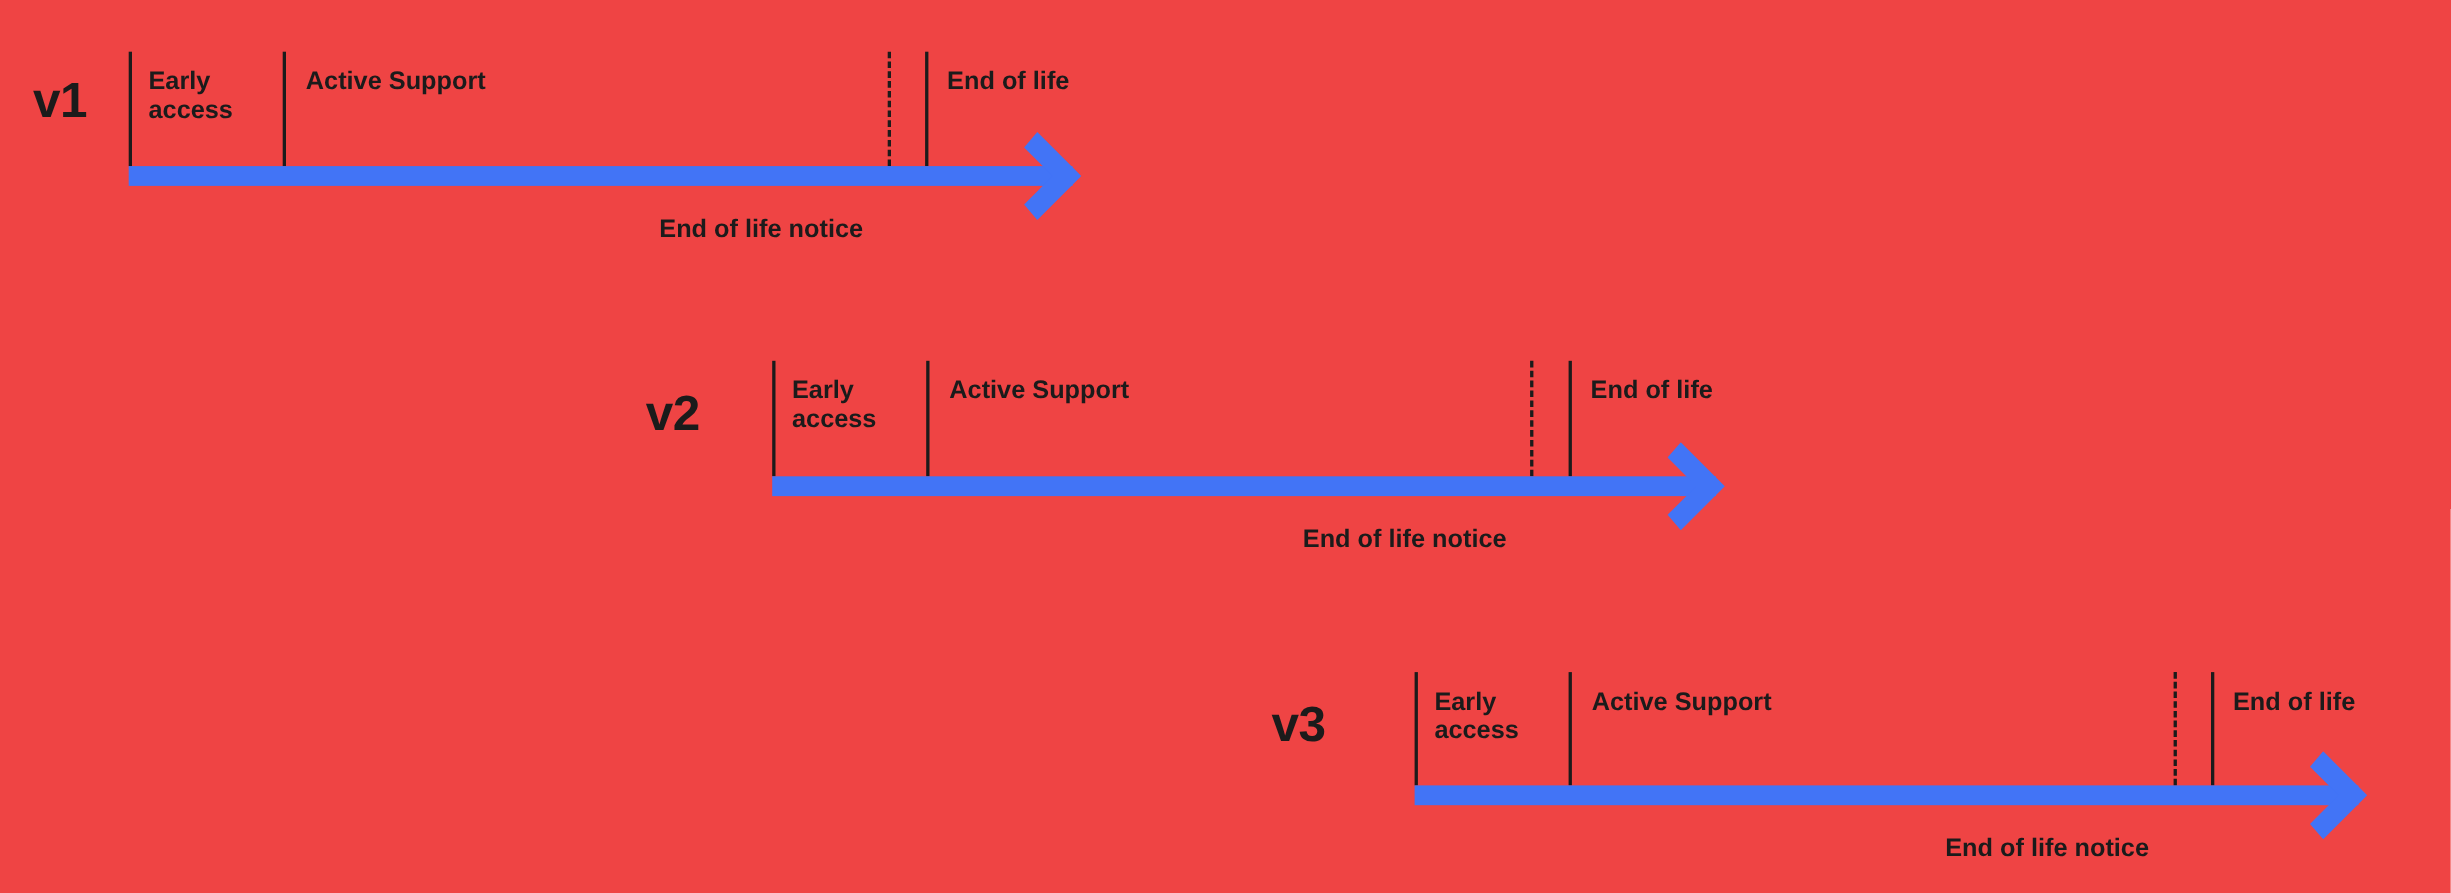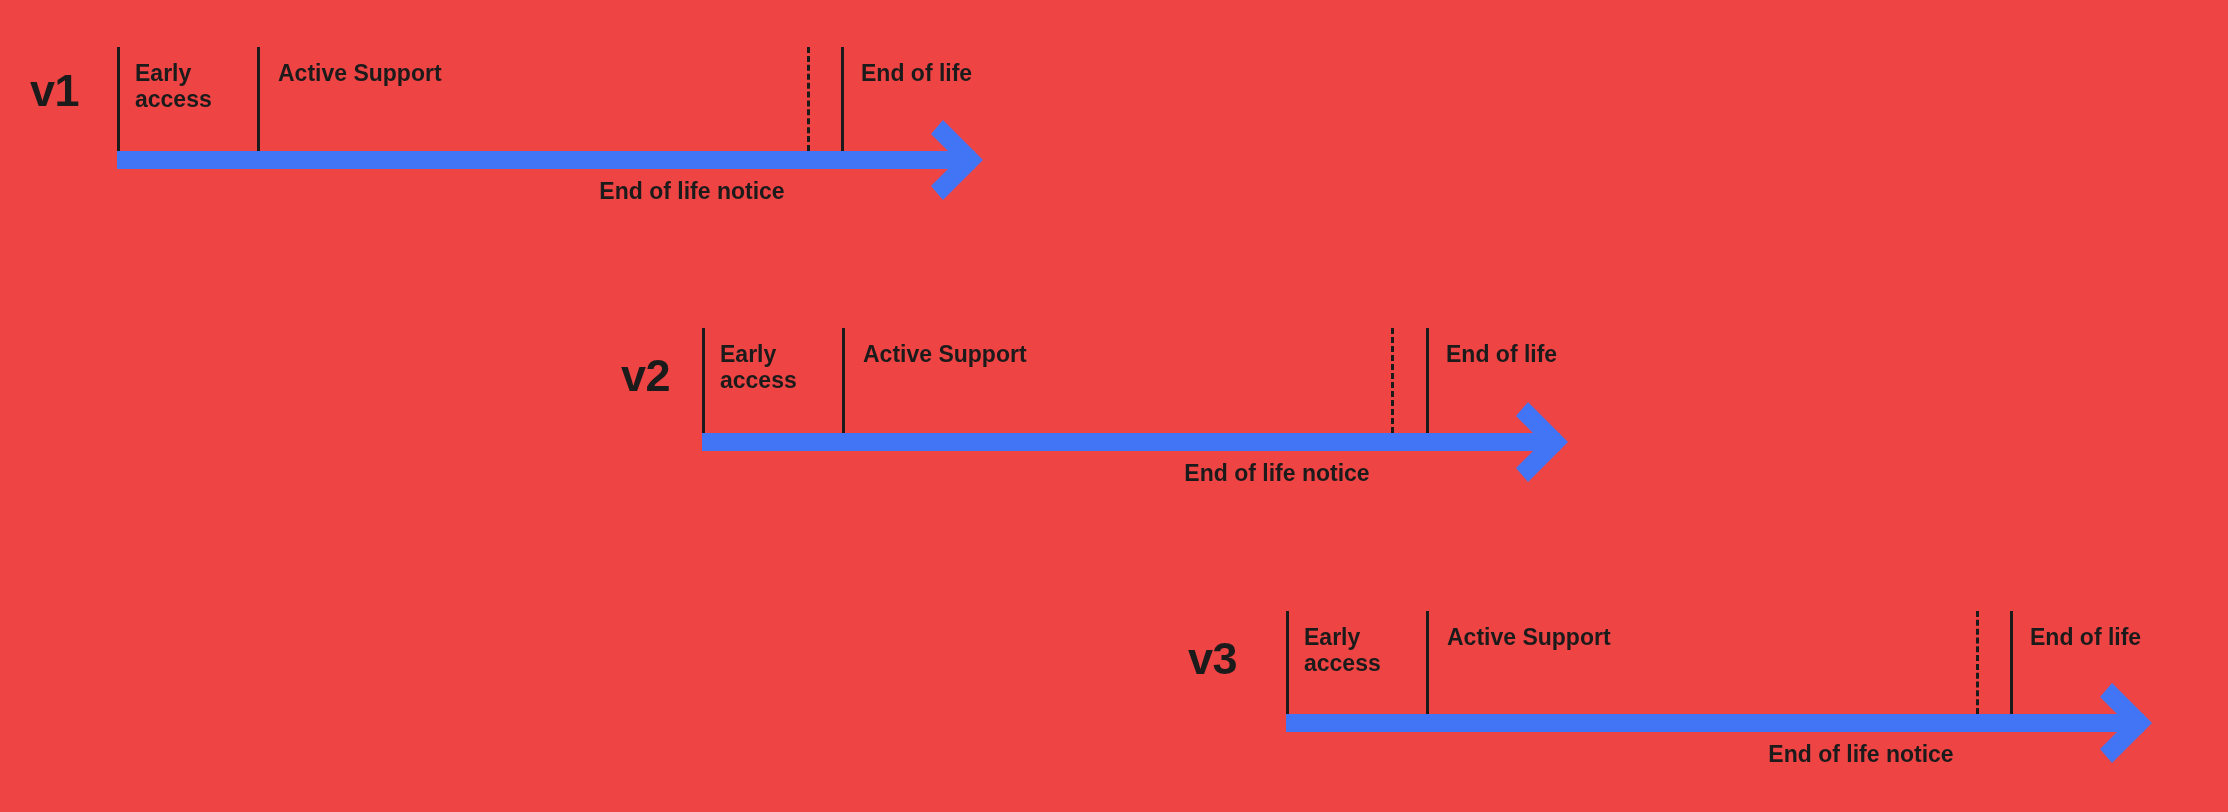--- a/index.html
+++ b/index.html
@@ -77,20 +77,21 @@
   .bar-head svg { display: block; }
 
   
   .notice-label {
     position: absolute;
     font-size: 23px;
     font-weight: bold;
     color: #1b1b1b;
     line-height: 1;
     white-space: nowrap;
+    margin-top: 16px;
   }
 </style>
 </head>
 <body>
 
 <div id="canvas">
     <div class="timeline-row">
       <div class="version-label" style="left: 30px; top: 68px;">v1</div>
       <div class="tick" style="left: 117px; top: 47px; height: 104px;"></div>
       <div class="tick" style="left: 257px; top: 47px; height: 104px;"></div>
@@ -102,39 +103,39 @@
       <div class="phase-label" style="left: 861px; top: 44px;">End of life</div>
       <div class="bar-shaft" style="left: 117px; top: 151px; width: 858px; background: rgb(66, 116, 246);"></div>
       <div class="bar-head" style="left: 929px; top: 120px;">
         <svg width="88" height="80" viewBox="0 0 84 80">
           <path d="M12 0 L52 40 L12 80 L0 66 L26 40 L0 14 Z" fill="#4274f6"></path>
         </svg>
       </div>
       <div class="notice-label" style="left: 692px; top: 180px; transform: translateX(-50%);">End of life notice</div>
     </div>
     <div class="timeline-row">
-      <div class="version-label" style="left: 621px; top: 353px;">v2</div>
+      <div class="version-label" style="left: 587px; top: 353px;">v2</div>
       <div class="tick" style="left: 702px; top: 328px; height: 105px;"></div>
       <div class="tick" style="left: 842px; top: 328px; height: 105px;"></div>
       <div class="tick dashed" style="left: 1391px; top: 328px; height: 105px;"></div>
       <div class="tick" style="left: 1426px; top: 328px; height: 105px;"></div>
       <div class="phase-label" style="left: 720px; top: 325px;">Early
 access</div>
       <div class="phase-label" style="left: 863px; top: 325px;">Active Support</div>
       <div class="phase-label" style="left: 1446px; top: 325px;">End of life</div>
       <div class="bar-shaft" style="left: 702px; top: 433px; width: 858px; background: rgb(66, 116, 246);"></div>
       <div class="bar-head" style="left: 1514px; top: 402px;">
         <svg width="88" height="80" viewBox="0 0 84 80">
           <path d="M12 0 L52 40 L12 80 L0 66 L26 40 L0 14 Z" fill="#4274f6"></path>
         </svg>
       </div>
       <div class="notice-label" style="left: 1277px; top: 462px; transform: translateX(-50%);">End of life notice</div>
     </div>
     <div class="timeline-row">
-      <div class="version-label" style="left: 1188px; top: 636px;">v3</div>
+      <div class="version-label" style="left: 1156px; top: 636px;">v3</div>
       <div class="tick" style="left: 1286px; top: 611px; height: 103px;"></div>
       <div class="tick" style="left: 1426px; top: 611px; height: 103px;"></div>
       <div class="tick dashed" style="left: 1976px; top: 611px; height: 103px;"></div>
       <div class="tick" style="left: 2010px; top: 611px; height: 103px;"></div>
       <div class="phase-label" style="left: 1304px; top: 608px;">Early
 access</div>
       <div class="phase-label" style="left: 1447px; top: 608px;">Active Support</div>
       <div class="phase-label" style="left: 2030px; top: 608px;">End of life</div>
       <div class="bar-shaft" style="left: 1286px; top: 714px; width: 858px; background: rgb(66, 116, 246);"></div>
       <div class="bar-head" style="left: 2098px; top: 683px;">

